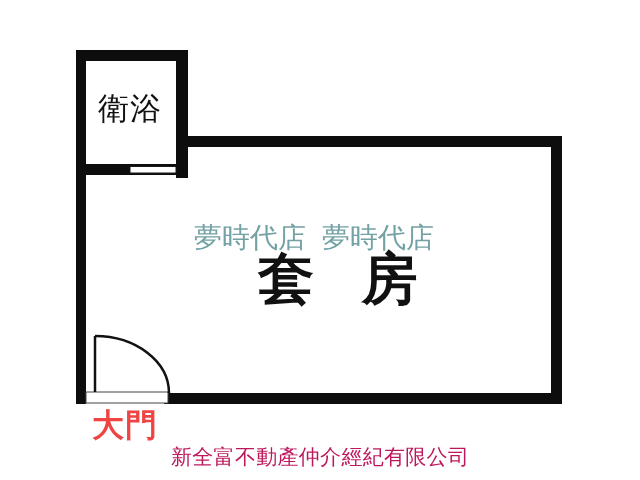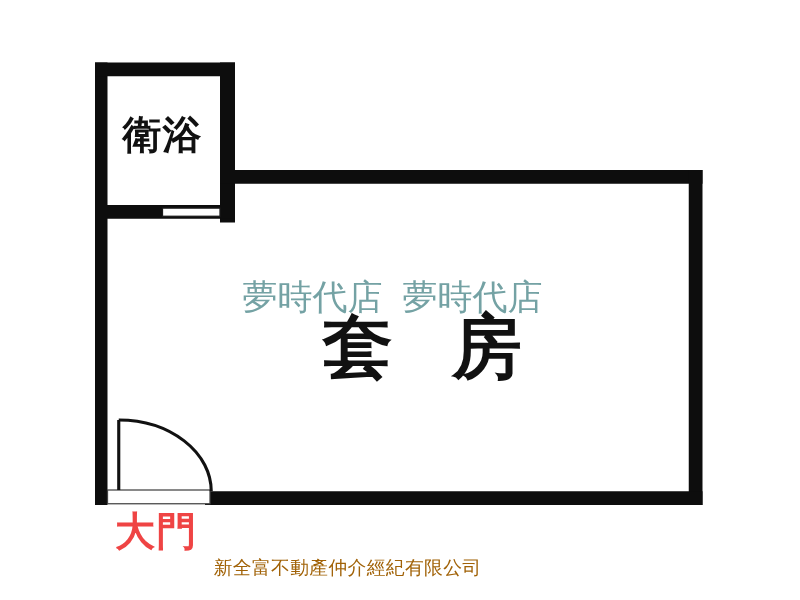--- a/index.html
+++ b/index.html
@@ -22,21 +22,21 @@
   }
   .label {
     position: absolute;
     line-height: 1;
     white-space: nowrap;
   }
   .bath-label {
     left: 98px;
     top: 93px;
     font-size: 31px;
-    font-weight: bold;
+    font-weight: normal;
     color: #111111;
     letter-spacing: 1px;
   }
   .watermark {
     left: 194px;
     top: 224px;
     font-size: 28px;
     font-weight: normal;
     color: #74a2a4;
     word-spacing: 7px;
@@ -54,23 +54,23 @@
     left: 92px;
     top: 409px;
     font-size: 32px;
     font-weight: bold;
     color: #ef4444;
     letter-spacing: 1px;
   }
   .company {
     left: 171px;
     top: 447px;
-    font-size: 15px;
+    font-size: 21px;
     font-weight: normal;
-    color: #a16207;
+    color: #be185d;
     letter-spacing: 0.3px;
   }
 </style>
 </head>
 <body>
 
 <div class="canvas">
 
   <svg class="plan-svg" width="640" height="480" viewBox="0 0 640 480">
 

